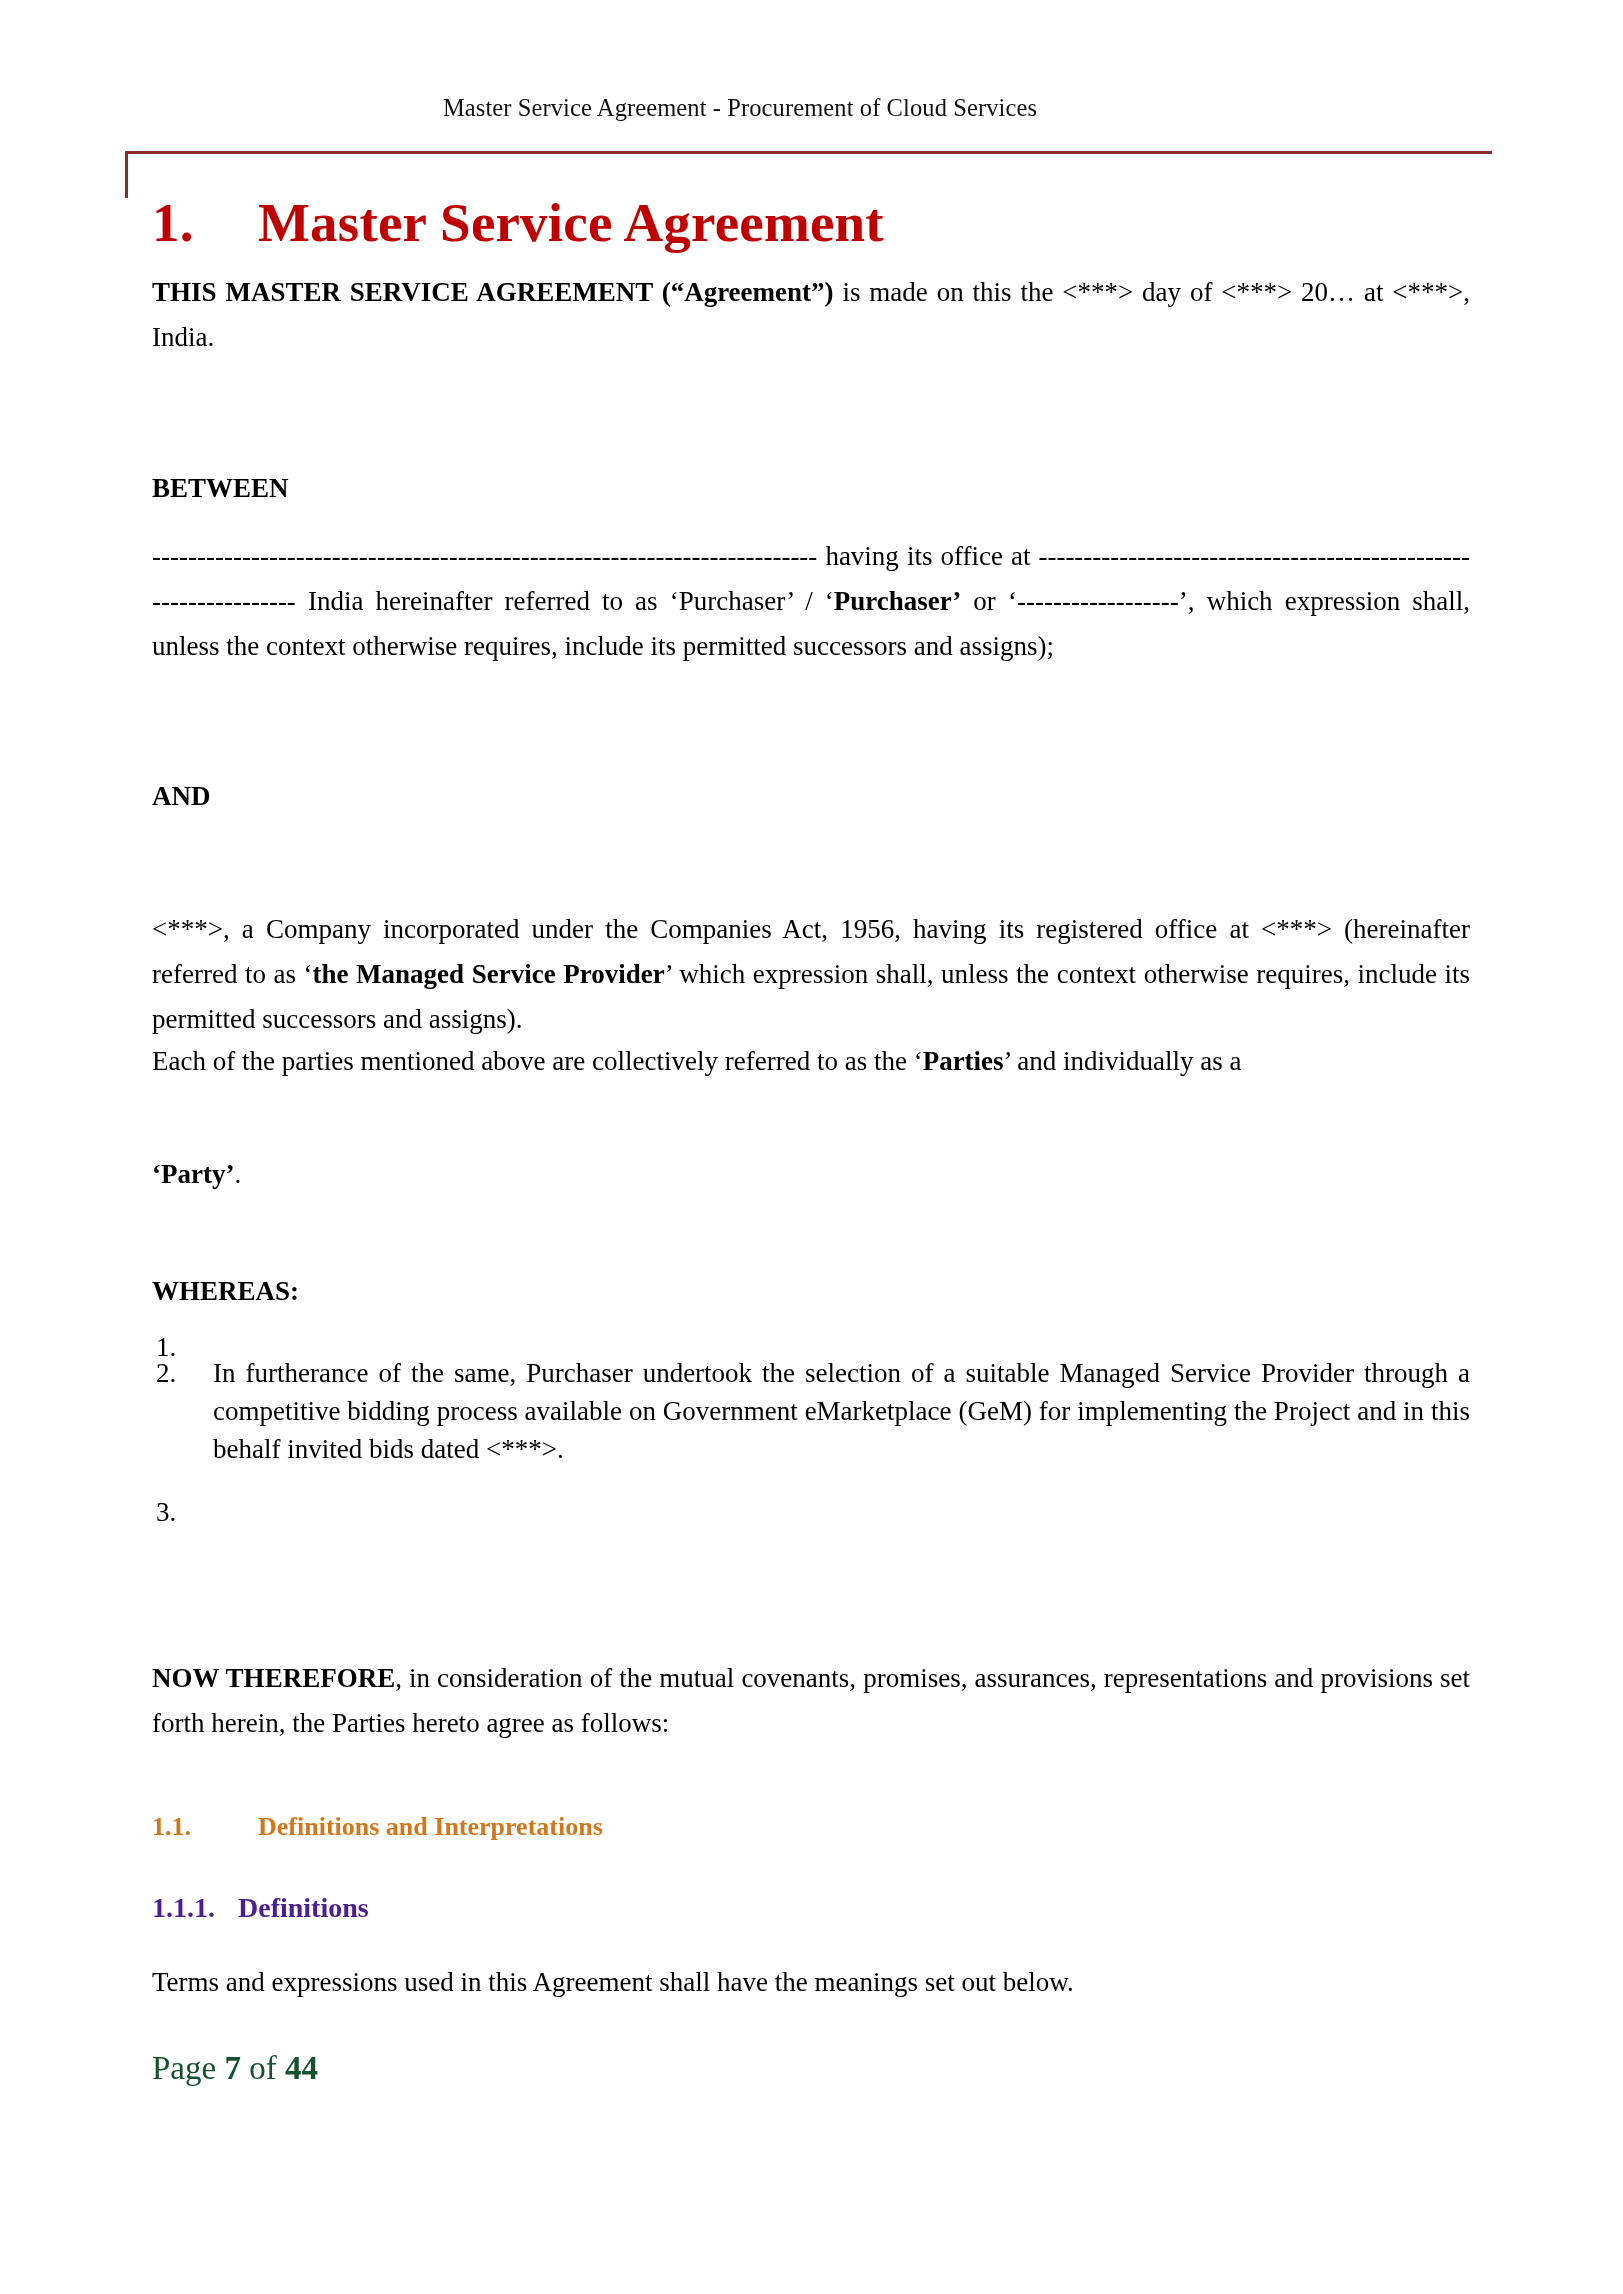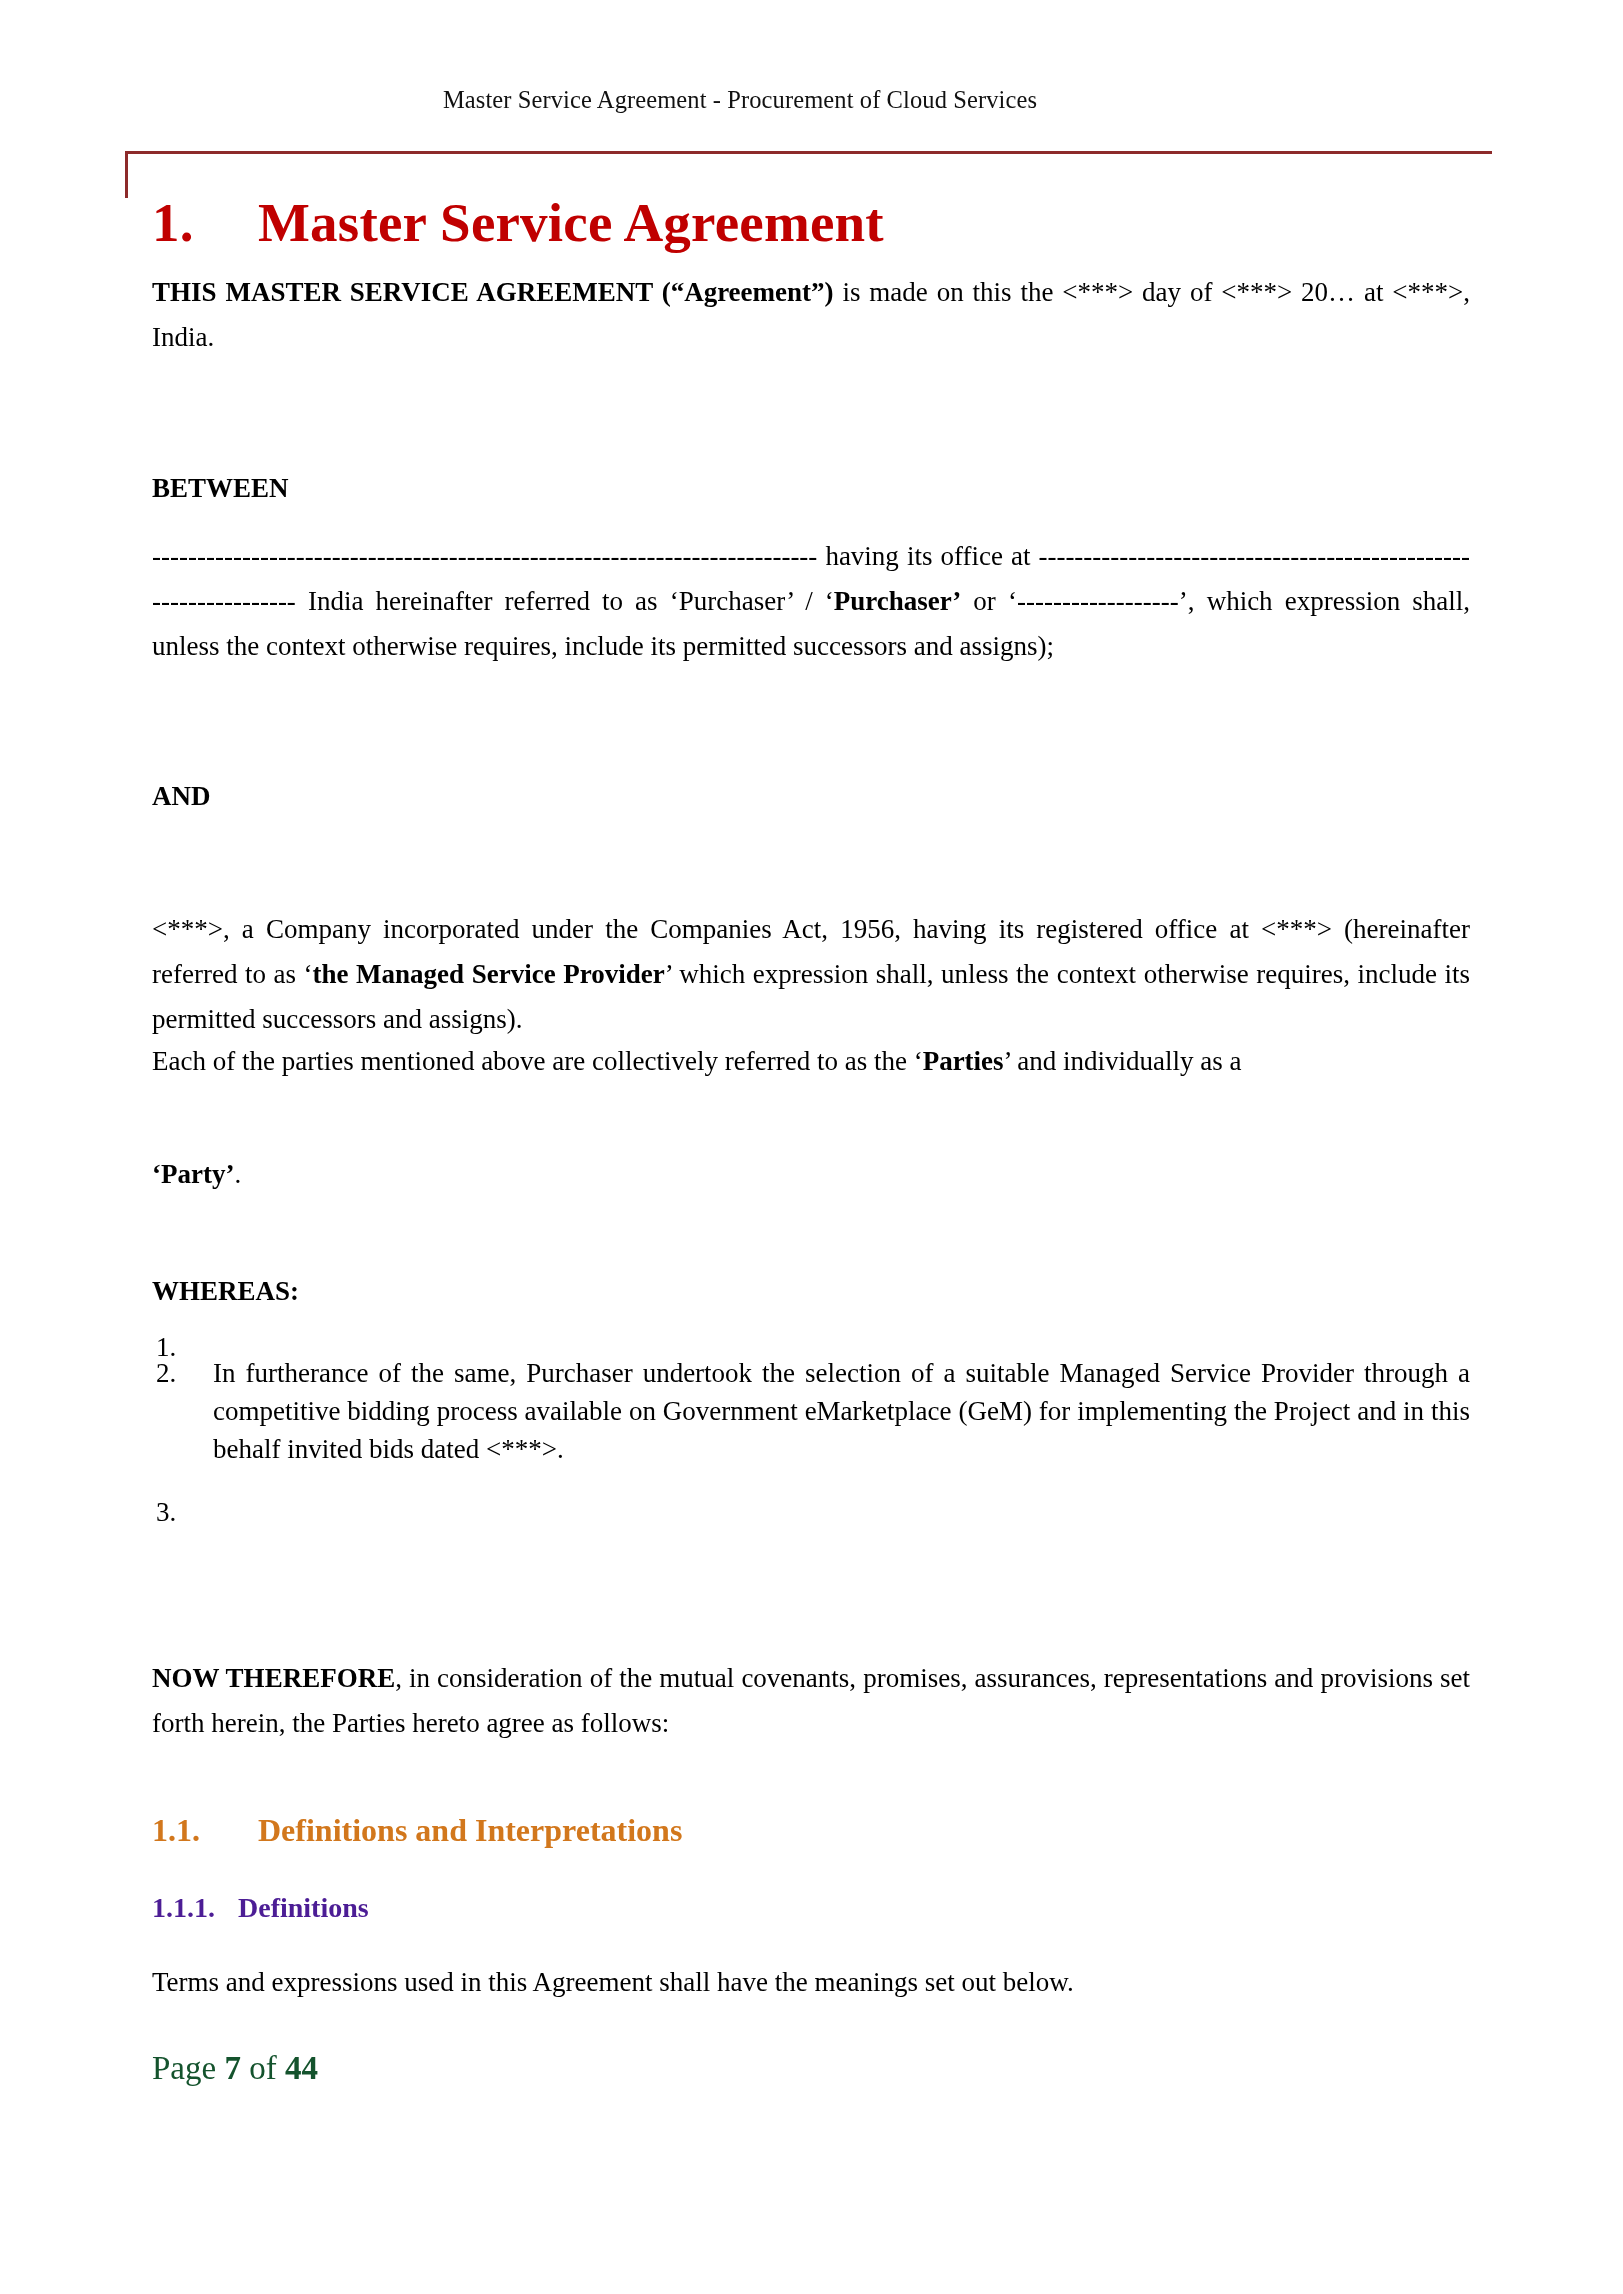--- a/index.html
+++ b/index.html
@@ -16,21 +16,21 @@
     width: 1623px;
     height: 2295px;
     background: #ffffff;
     box-sizing: border-box;
     overflow: hidden;
   }
 
   
   .doc-header {
     position: absolute;
-    top: 86px;
+    top: 94px;
     left: 0;
     width: 1480px;
     text-align: center;
     font-size: 24.5px;
     letter-spacing: 0.1px;
     color: #111111;
   }
 
   
   .header-rule {
@@ -117,21 +117,21 @@
     width: 45px;
     text-align: left;
   }
 
   h2.sec-11 {
     margin: 0;
     position: absolute;
     left: 0;
     top: 1812px;
     width: 1318px;
-    font-size: 32px;
+    font-size: 26px;
     font-weight: bold;
     color: #D2771C;
     white-space: nowrap;
   }
   h2.sec-11 .num { display: inline-block; width: 106px; }
 
   h3.sec-111 {
     margin: 0;
     position: absolute;
     left: 0;

